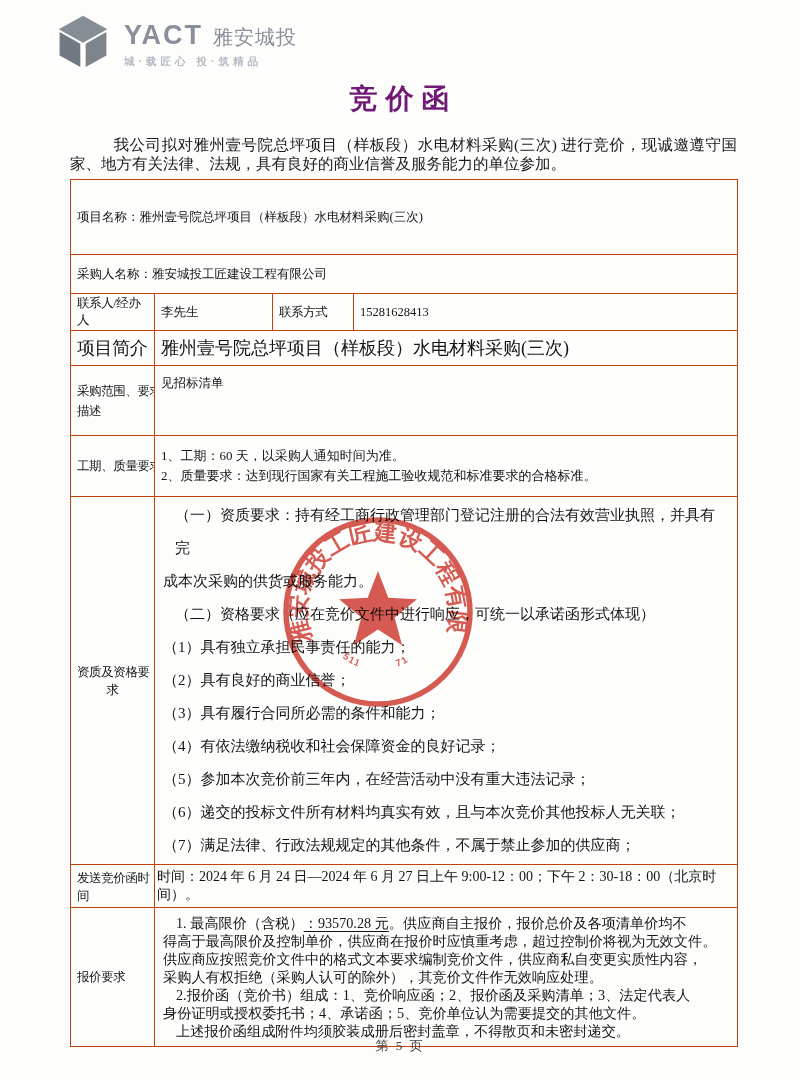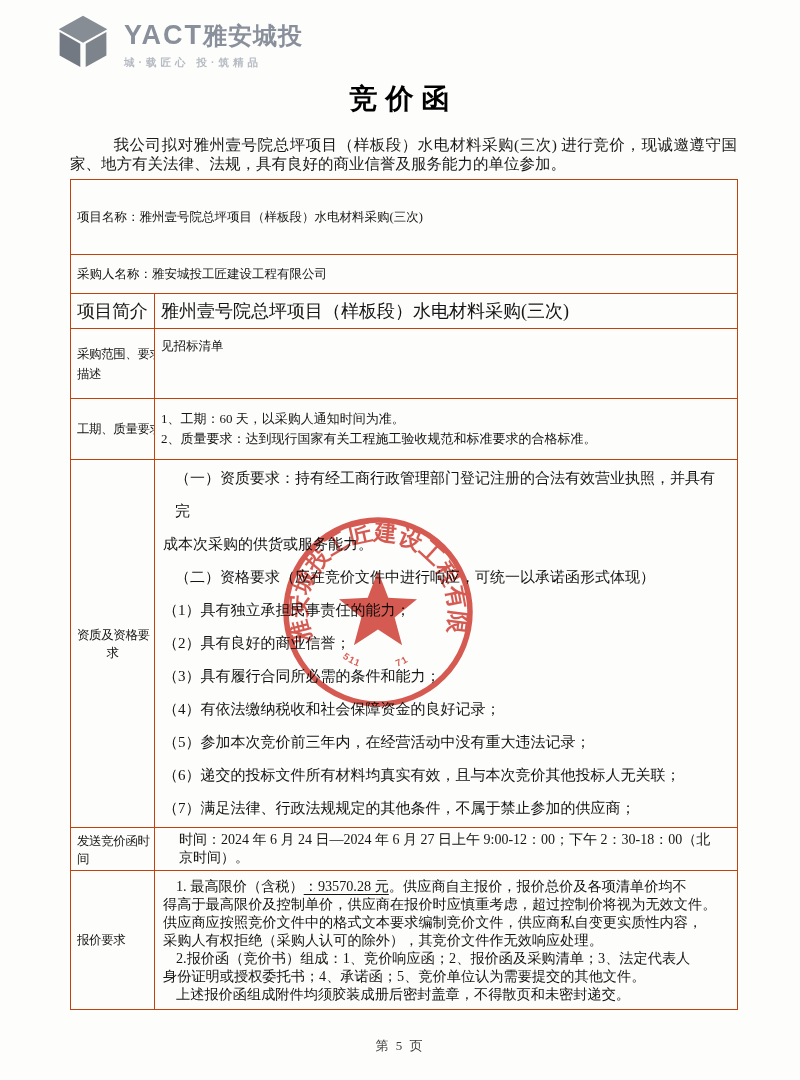--- a/index.html
+++ b/index.html
@@ -7,45 +7,45 @@
     position:relative;width:800px;height:1080px;margin:0 auto;
     background:#fdfdfc;overflow:hidden;
     font-family:"Liberation Serif","DejaVu Serif",serif;color:#212121;
   }
   
   .logo{position:absolute;left:56px;top:12px;display:flex;align-items:center;}
   .logo .cube{width:54px;height:56px;display:block;}
   .logo-text{margin-left:14px;padding-top:8px;font-family:"Liberation Sans","DejaVu Sans",sans-serif;}
   .brand-line{display:flex;align-items:baseline;color:#8a909b;}
   .brand-en{font-size:27px;font-weight:bold;letter-spacing:2px;}
-  .brand-cn{font-size:24px;font-weight:bold;letter-spacing:1px;}
+  .brand-cn{font-size:20px;font-weight:normal;margin-left:10px;letter-spacing:1px;}
   .tagline{margin-top:4px;font-size:10.5px;letter-spacing:4px;color:#b6bbc3;font-weight:bold;}
   
   .doc-title{position:absolute;top:80px;left:70px;width:667px;text-align:center;
-    font-size:28px;font-weight:bold;letter-spacing:8px;color:#000000;}
+    font-size:28px;font-weight:bold;letter-spacing:8px;color:#701a75;}
   .intro{position:absolute;top:119px;left:70px;width:667px;
     font-size:15.5px;line-height:19px;text-indent:2.8em;color:#1a1a1a;text-align:justify;}
   
   table.doc{position:absolute;top:179px;left:70px;width:667px;table-layout:fixed;
     border-collapse:collapse;color:#141414;}
   table.doc td{border:1px solid #c2410c;padding:1px 6px;vertical-align:middle;overflow:hidden;}
   .lbl{font-size:12.5px;letter-spacing:-0.4px;}
   .lbl .nw{white-space:nowrap;line-height:20px;}
   .r1{height:75px;} .r1 td{vertical-align:bottom;padding:0 6px 9px 6px;font-size:12.5px;}
   .r2{height:39px;} .r2 td{font-size:12.5px;}
   .r3{height:30px;} .r3 td{font-size:12.5px;}
   .r4{height:35px;} .r4 td{font-size:18px;}
   .r5{height:70px;} .r5 .val{vertical-align:top;padding-top:9px;font-size:12.5px;}
   .r6{height:61px;} .r6 .val{font-size:13px;line-height:20px;}
   .r7{height:334px;}
   .r7 .val{vertical-align:top;padding:2px 8px;font-size:15px;line-height:33px;}
   .r7 .lbl{text-align:left;}
   .r7 .lbl .c{text-align:center;}
   .qline.hd{padding-left:12px;}
-  .r8{height:33px;} .r8 .val{font-size:14px;line-height:18px;padding:3px 24px;}
+  .r8{height:33px;} .r8 .val{font-size:14px;line-height:18px;padding:3px 2px;}
   .r9{height:139px;}
   .r9 .val{vertical-align:top;padding:6px 8px 0 8px;font-size:14.2px;line-height:18px;}
   .r9 .qt.ind{padding-left:13px;}
   .u{text-decoration:underline;text-underline-offset:3px;}
   
   .stamp{position:absolute;left:278px;top:512px;width:200px;height:200px;
     opacity:.82;mix-blend-mode:multiply;filter:blur(.4px);pointer-events:none;}
   
   .footer{position:absolute;top:1037px;left:0;width:800px;text-align:center;
     font-size:13px;letter-spacing:2px;color:#3f3f3f;}
@@ -80,20 +80,26 @@
         <col style="width:118px">
         <col style="width:81px">
         <col style="width:384px">
       </colgroup>
     <tbody>
         <tr class="r1">
       <td colspan="4">项目名称：雅州壹号院总坪项目（样板段）水电材料采购(三次)</td>
     </tr>
     <tr class="r2">
       <td colspan="4">采购人名称：雅安城投工匠建设工程有限公司</td>
+    </tr>
+    <tr class="r3">
+      <td class="lbl">联系人/经办人</td>
+      <td>李先生</td>
+      <td class="lbl">联系方式</td>
+      <td>15281628413</td>
     </tr>
     <tr class="r4">
       <td class="lbl">项目简介</td>
       <td colspan="3">雅州壹号院总坪项目（样板段）水电材料采购(三次)</td>
     </tr>
     <tr class="r5">
       <td class="lbl">
         <div class="nw">采购范围、要求</div>
         <div class="nw">描述</div>
       </td>

